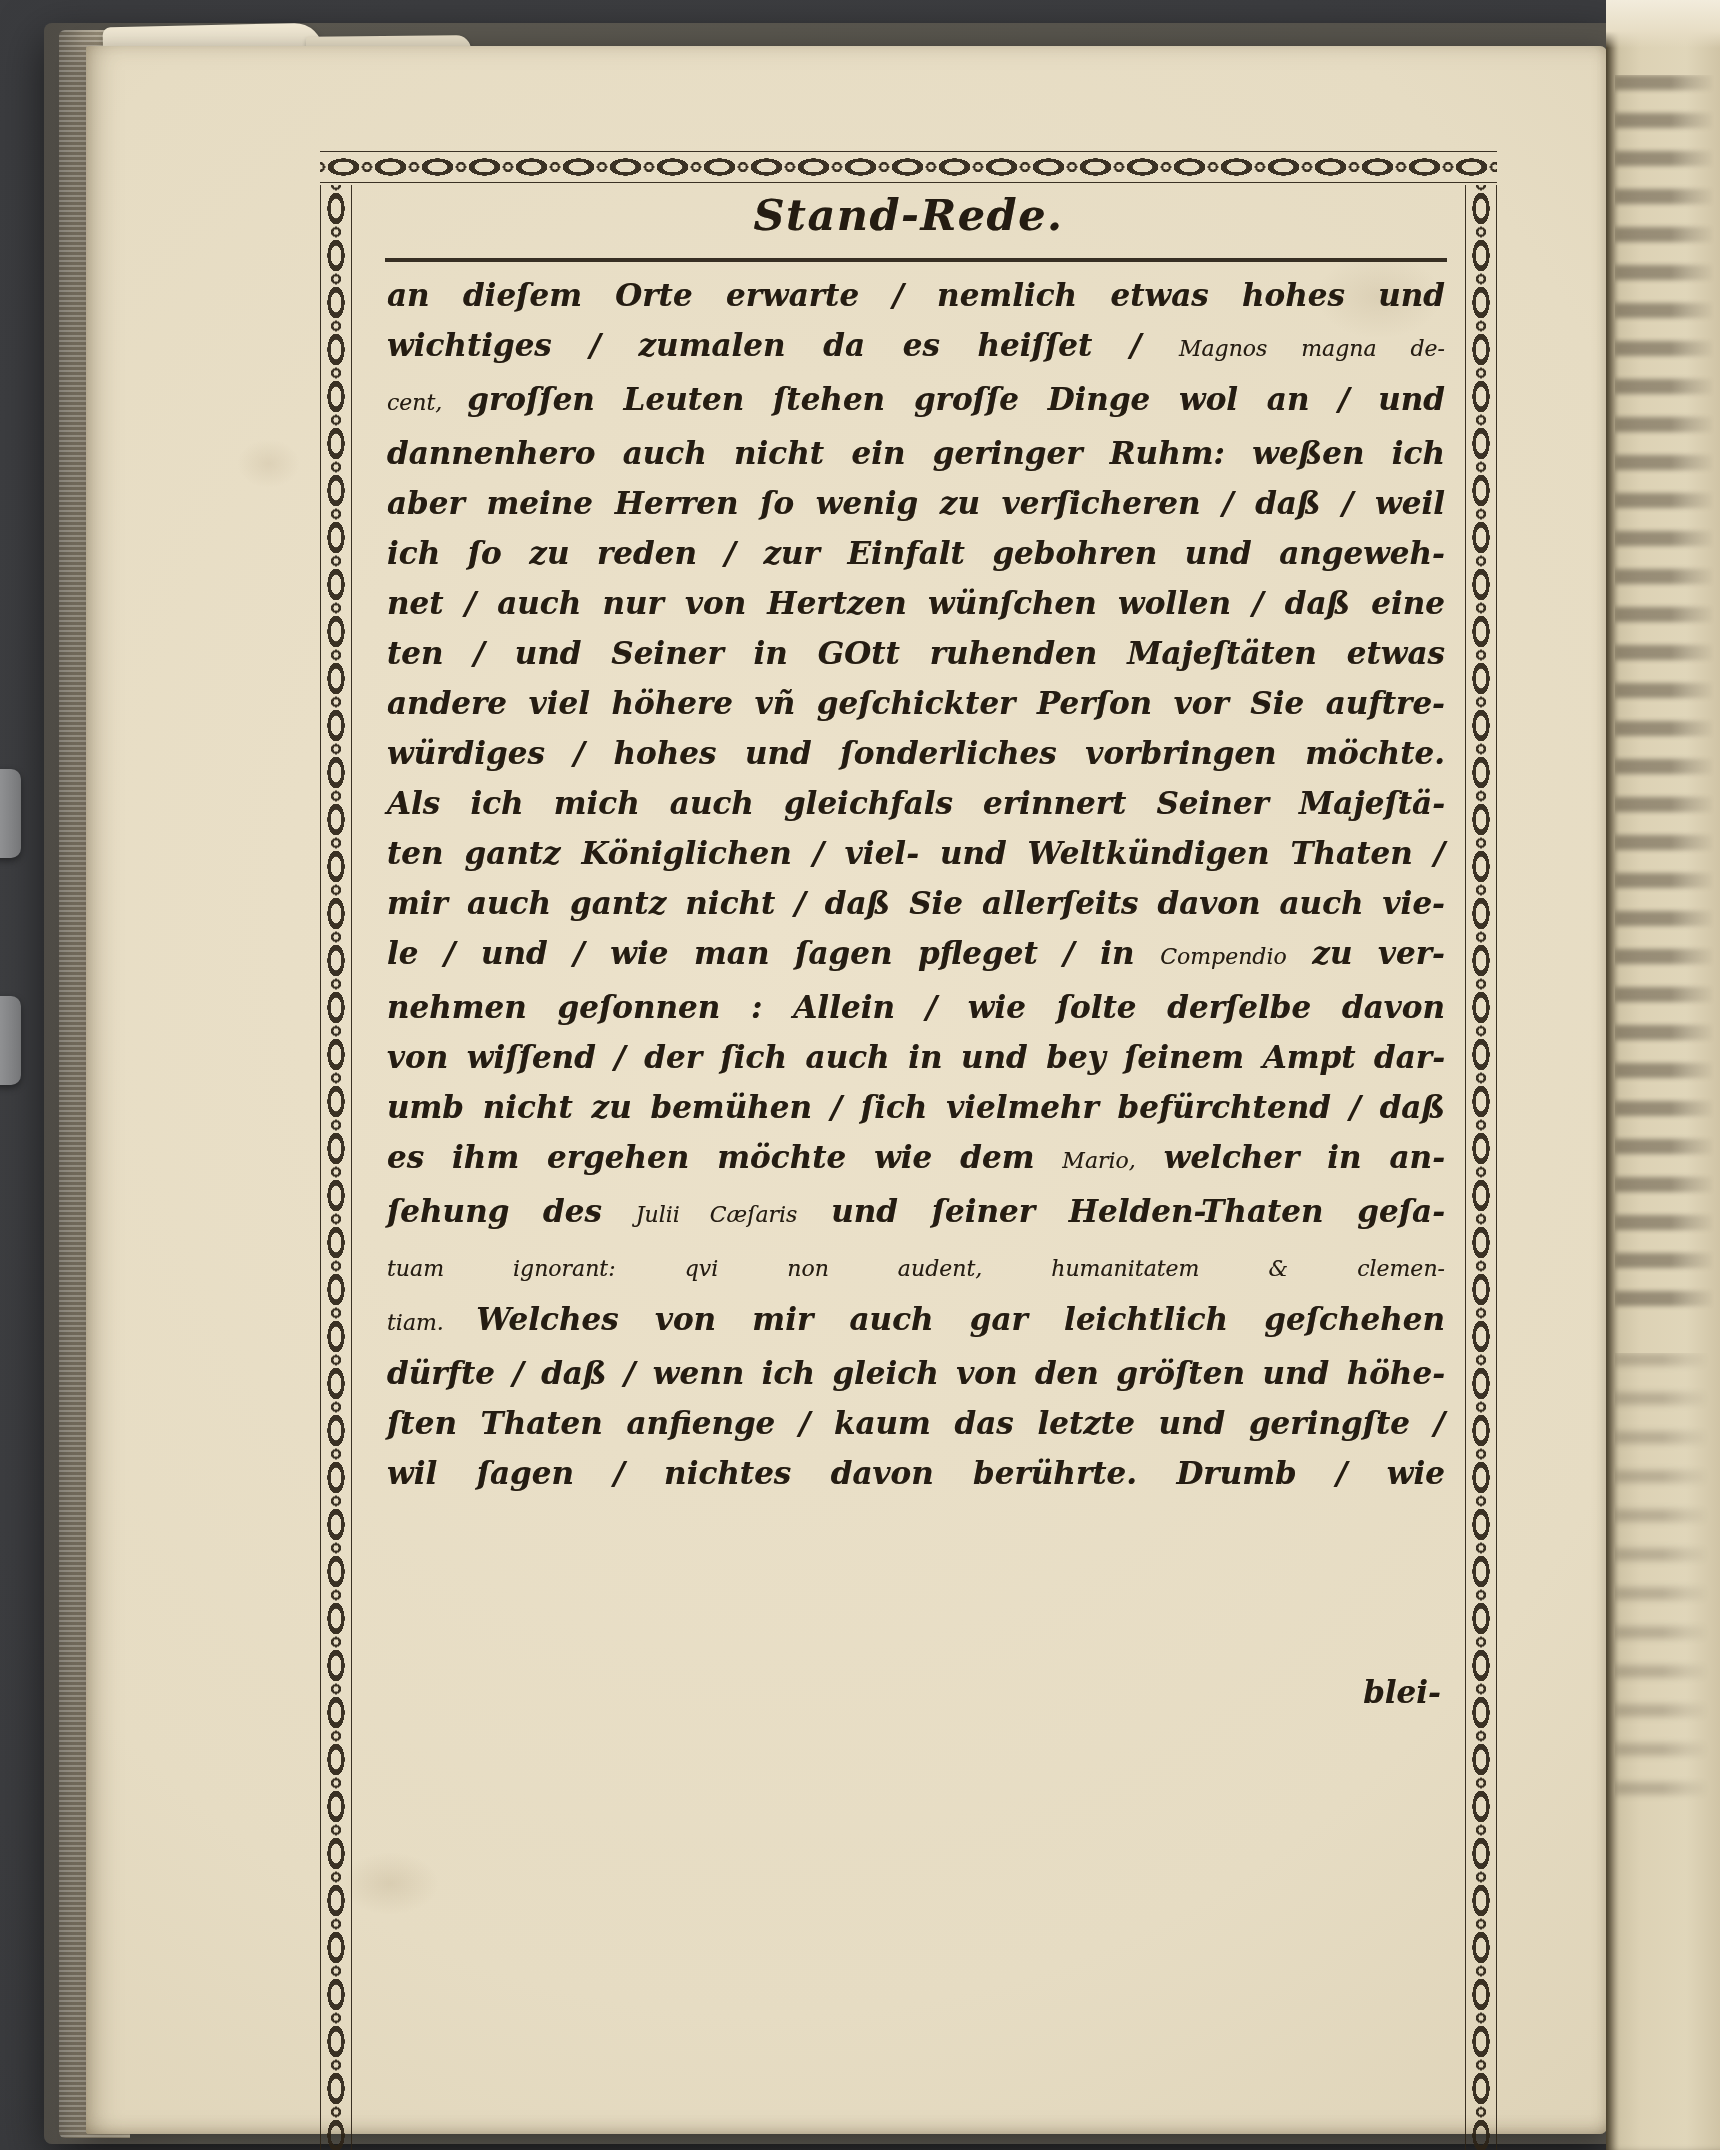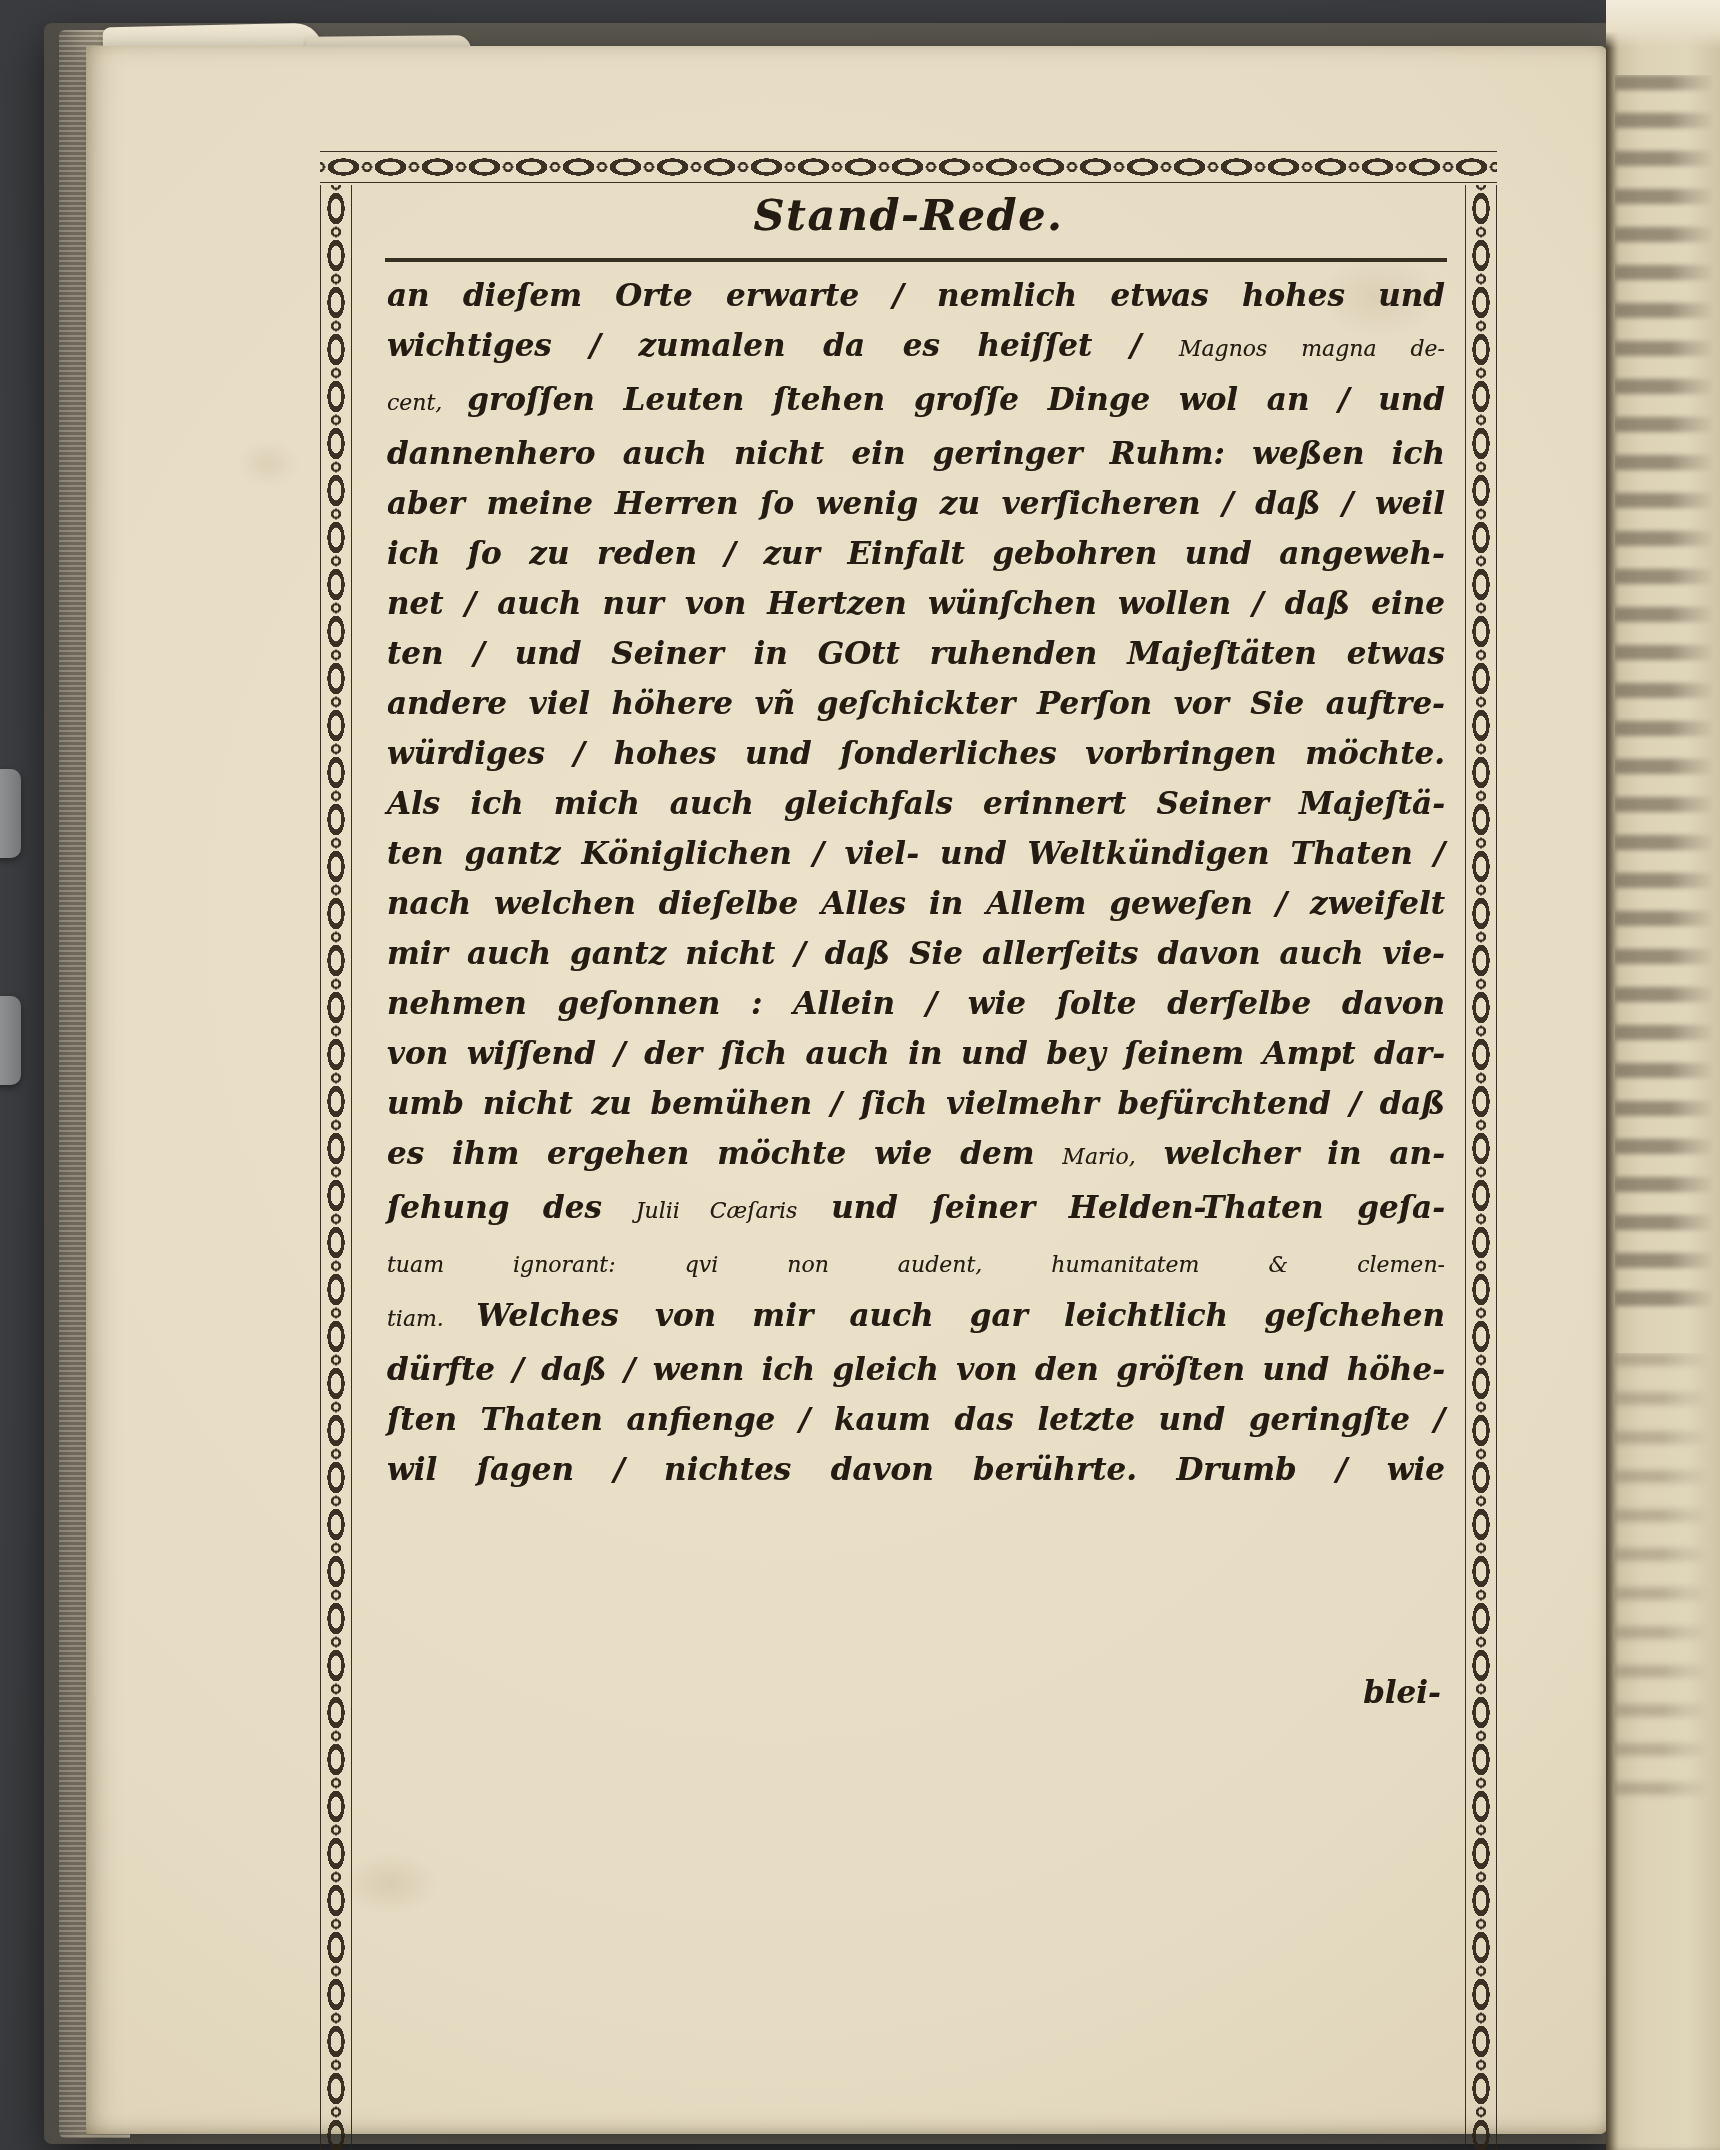--- a/index.html
+++ b/index.html
@@ -198,22 +198,22 @@
           <div class="line"><span class="latin">cent, </span><span class="frak">groſſen Leuten ſtehen groſſe Dinge wol an / und</span></div>
           <div class="line"><span class="frak">dannenhero auch nicht ein geringer Ruhm: weßen ich</span></div>
           <div class="line"><span class="frak">aber meine Herren ſo wenig zu verſicheren / daß / weil</span></div>
           <div class="line"><span class="frak">ich ſo zu reden / zur Einfalt gebohren und angeweh-</span></div>
           <div class="line"><span class="frak">net / auch nur von Hertzen wünſchen wollen / daß eine</span></div>
           <div class="line"><span class="frak">ten / und Seiner in GOtt ruhenden Majeſtäten etwas</span></div>
           <div class="line"><span class="frak">andere viel höhere vñ geſchickter Perſon vor Sie auftre-</span></div>
           <div class="line"><span class="frak">würdiges / hohes und ſonderliches vorbringen möchte.</span></div>
           <div class="line"><span class="frak">Als ich mich auch gleichfals erinnert Seiner Majeſtä-</span></div>
           <div class="line"><span class="frak">ten gantz Königlichen / viel- und Weltkündigen Thaten /</span></div>
-          <div class="line"><span class="frak">nach welchen dieſelbe Alles in Allem geweſen / zweifelt</span></div>
           <div class="line"><span class="frak">mir auch gantz nicht / daß Sie allerſeits davon auch vie-</span></div>
+          <div class="line"><span class="frak">le / und / wie man ſagen pfleget / in </span><span class="latin">Compendio</span><span class="frak"> zu ver-</span></div>
           <div class="line"><span class="frak">nehmen geſonnen : Allein / wie ſolte derſelbe davon</span></div>
           <div class="line"><span class="frak">von wiſſend / der ſich auch in und bey ſeinem Ampt dar-</span></div>
           <div class="line"><span class="frak">umb nicht zu bemühen / ſich vielmehr befürchtend / daß</span></div>
           <div class="line"><span class="frak">es ihm ergehen möchte wie dem </span><span class="latin">Mario,</span><span class="frak"> welcher in an-</span></div>
           <div class="line"><span class="frak">ſehung des </span><span class="latin">Julii Cæſaris</span><span class="frak"> und ſeiner Helden-Thaten geſa-</span></div>
           <div class="line"><span class="latin">tuam ignorant: qvi non audent, humanitatem &amp; clemen-</span></div>
           <div class="line"><span class="latin">tiam. </span><span class="frak">Welches von mir auch gar leichtlich geſchehen</span></div>
           <div class="line"><span class="frak">dürfte / daß / wenn ich gleich von den gröſten und höhe-</span></div>
           <div class="line"><span class="frak">ſten Thaten anfienge / kaum das letzte und geringſte /</span></div>
           <div class="line"><span class="frak">wil ſagen / nichtes davon berührte. Drumb / wie</span></div>

